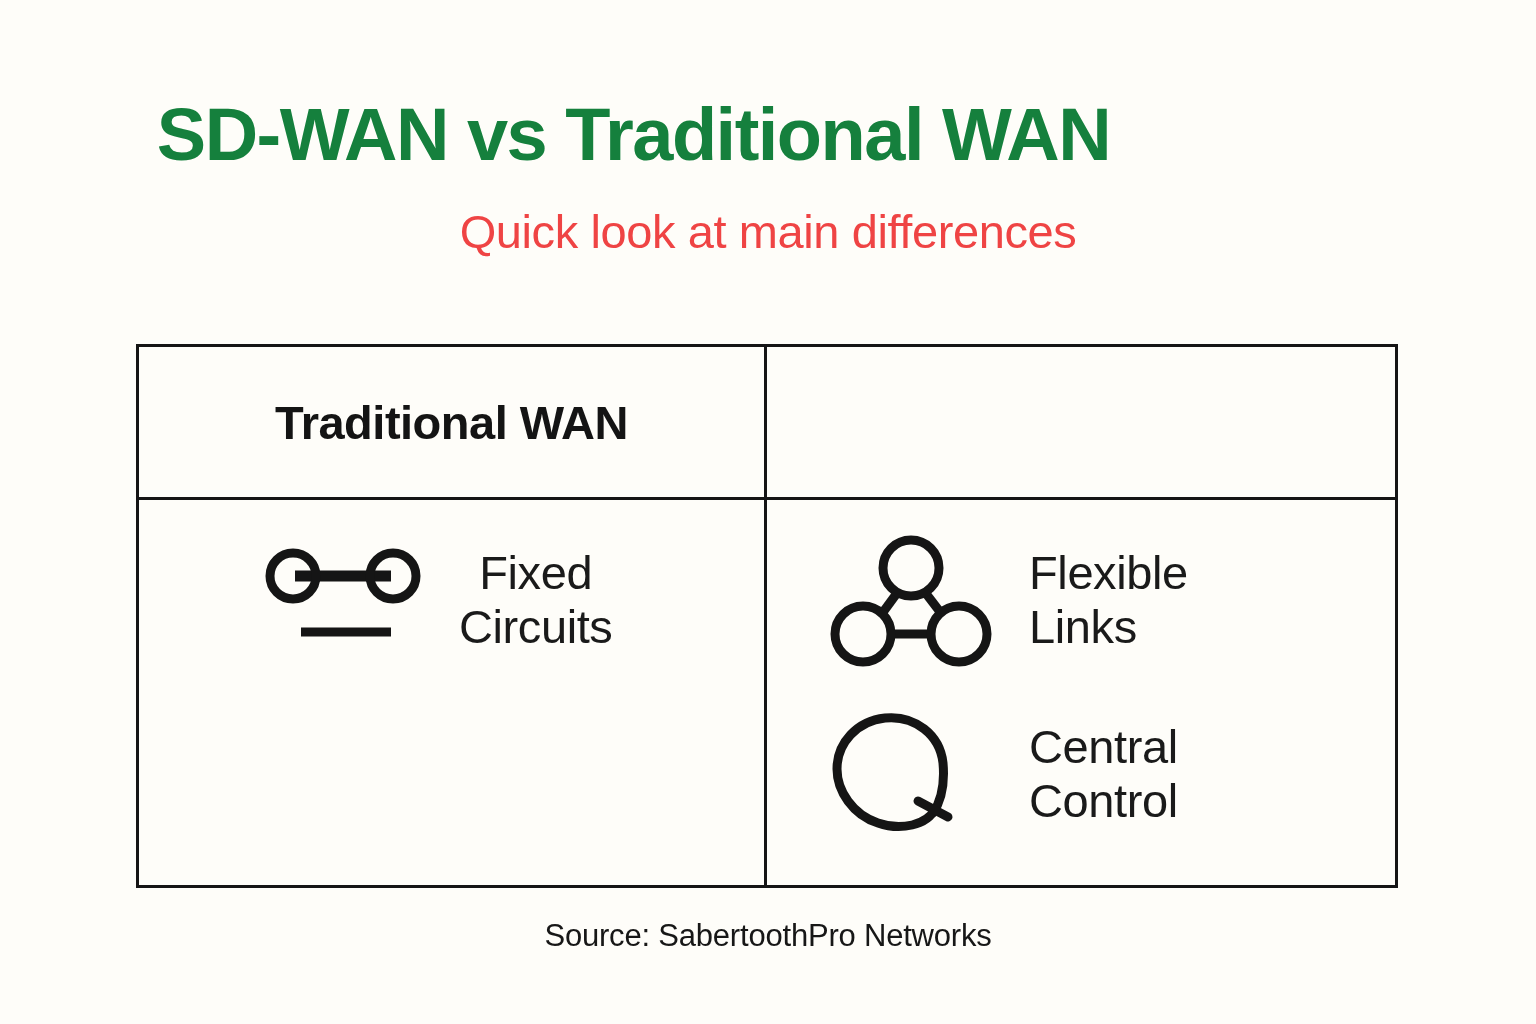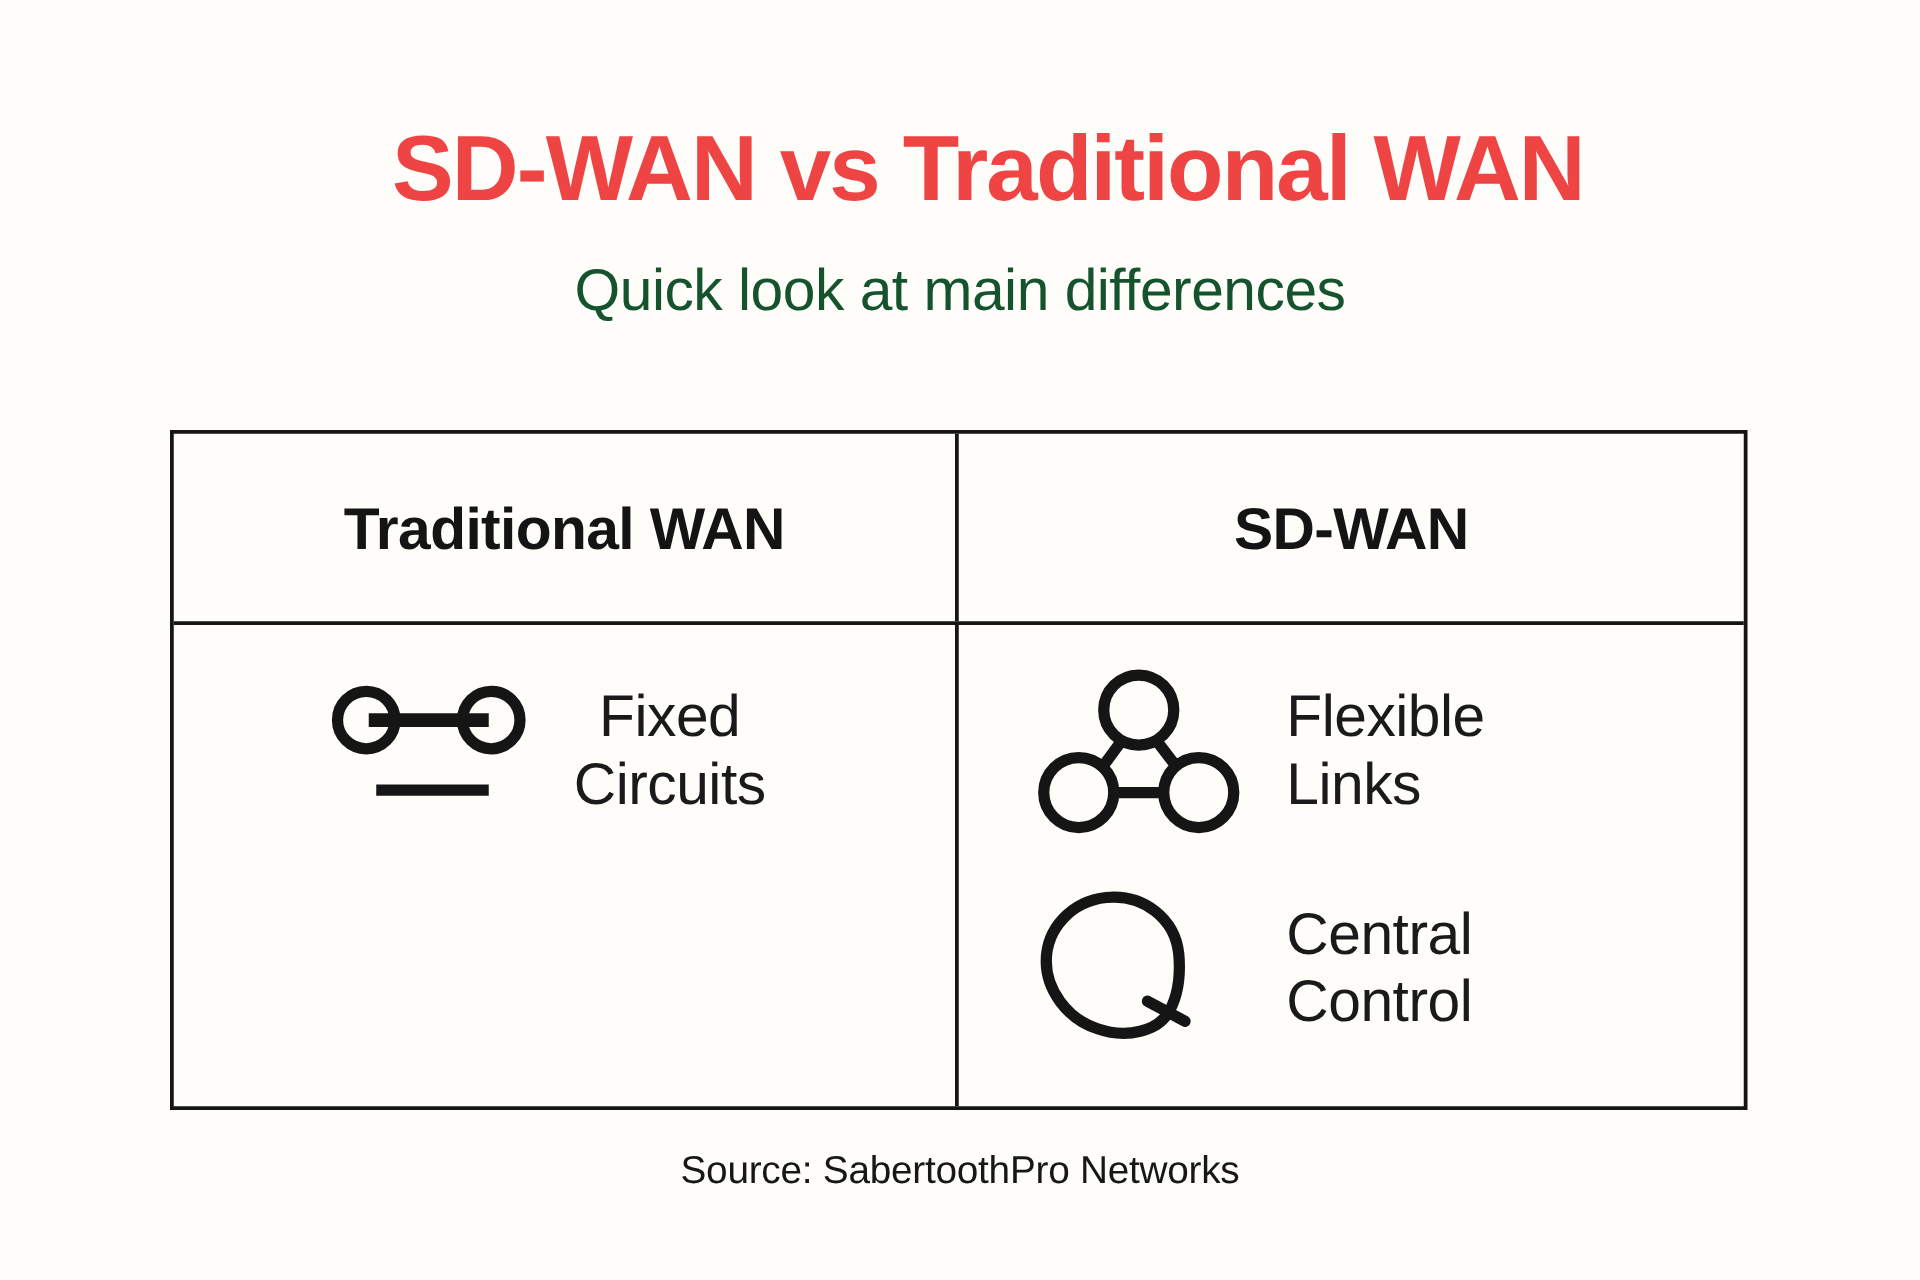--- a/index.html
+++ b/index.html
@@ -20,38 +20,38 @@
     width: 1536px;
     height: 1024px;
   }
 
   
   .title {
     position: absolute;
     left: 0;
     top: 98px;
     width: 1267px;
-    text-align: right;
+    text-align: center;
     font-size: 74px;
     font-weight: 600;
     letter-spacing: -1.5px;
-    color: #ef4444;
+    color: #15803d;
     line-height: 1.0;
     white-space: nowrap;
   }
   .subtitle {
     position: absolute;
     left: 0;
     top: 208px;
     width: 1536px;
     text-align: center;
     font-size: 47px;
     font-weight: 400;
     letter-spacing: -0.4px;
-    color: #14532d;
+    color: #ef4444;
     line-height: 1.0;
     white-space: nowrap;
   }
 
   
   .table {
     position: absolute;
     left: 136px;
     top: 344px;
     width: 1262px;
@@ -153,23 +153,20 @@
 <div class="page">
 
   <div class="title">SD-WAN vs Traditional WAN</div>
   <div class="subtitle">Quick look at main differences</div>
 
   <div class="table">
 
     <div class="thead">
       <div class="col col-left">
         <div class="th">Traditional WAN</div>
-      </div>
-      <div class="col">
-        <div class="th">SD-WAN</div>
       </div>
     </div>
 
     <div class="tbody">
 
       <div class="col col-left body-col">
 
         <div class="feature">
           <span class="feature-icon">
             <svg width="180" height="120" viewBox="0 0 180 120" fill="none">

